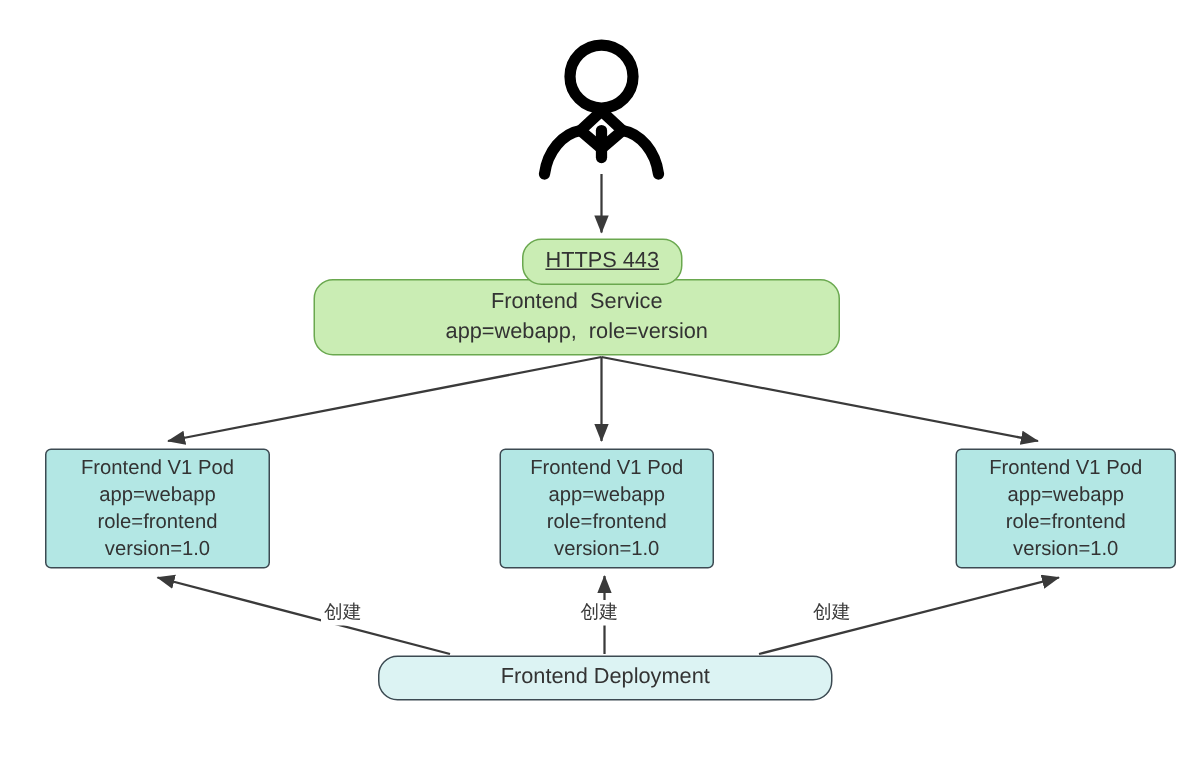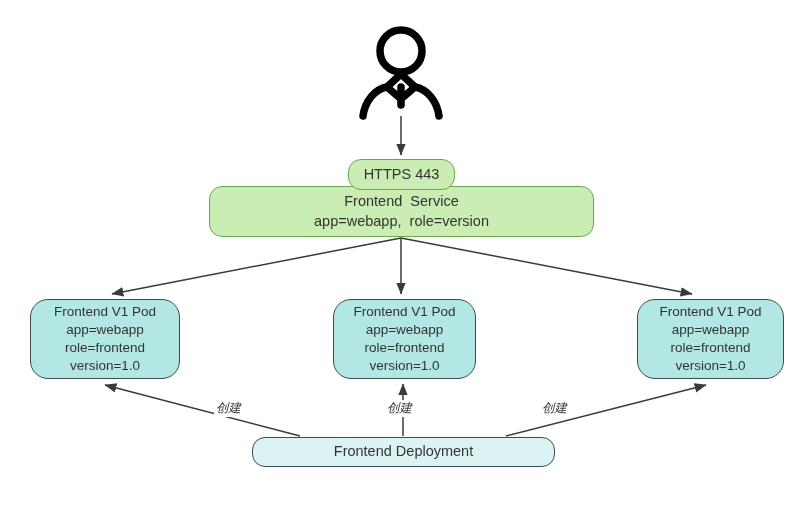--- a/index.html
+++ b/index.html
@@ -54,42 +54,43 @@
   #https-badge {
     left: 348px;
     top: 159px;
     width: 107px;
     height: 31px;
     background: #CAEDB4;
     border: 1.6px solid #6AA84F;
     border-radius: 13px;
     font-size: 14.5px;
     z-index: 5;
+    text-decoration: underline;
   }
 
   
   #service {
     left: 209px;
     top: 186px;
-    width: 385px;
+    width: 351px;
     height: 51px;
     background: #CAEDB4;
     border: 1.6px solid #6AA84F;
     border-radius: 13px;
     font-size: 14.5px;
     z-index: 4;
   }
 
   
   .pod {
     width: 150px;
     height: 80px;
     background: #B3E7E4;
     border: 1.7px solid #3C4A52;
-    border-radius: 18px;
+    border-radius: 4px;
     font-size: 13.5px;
     top: 299px;
   }
   #pod-1 { left: 30px; }
   #pod-2 { left: 333px; width: 143px; }
   #pod-3 { left: 637px; width: 147px; }
 
   
   #deployment {
     left: 252px;
@@ -104,21 +105,20 @@
 
   
   .edge-label {
     position: absolute;
     color: #3a3a3a;
     font-size: 12.5px;
     background: #ffffff;
     padding: 0 2px;
     white-space: nowrap;
     z-index: 2;
-    font-style: italic;
   }
   #label-left  { left: 214px; top: 400px; }
   #label-mid   { left: 385px; top: 400px; }
   #label-right { left: 540px; top: 400px; }
 </style>
 </head>
 <body>
 
 <div id="canvas">
 

